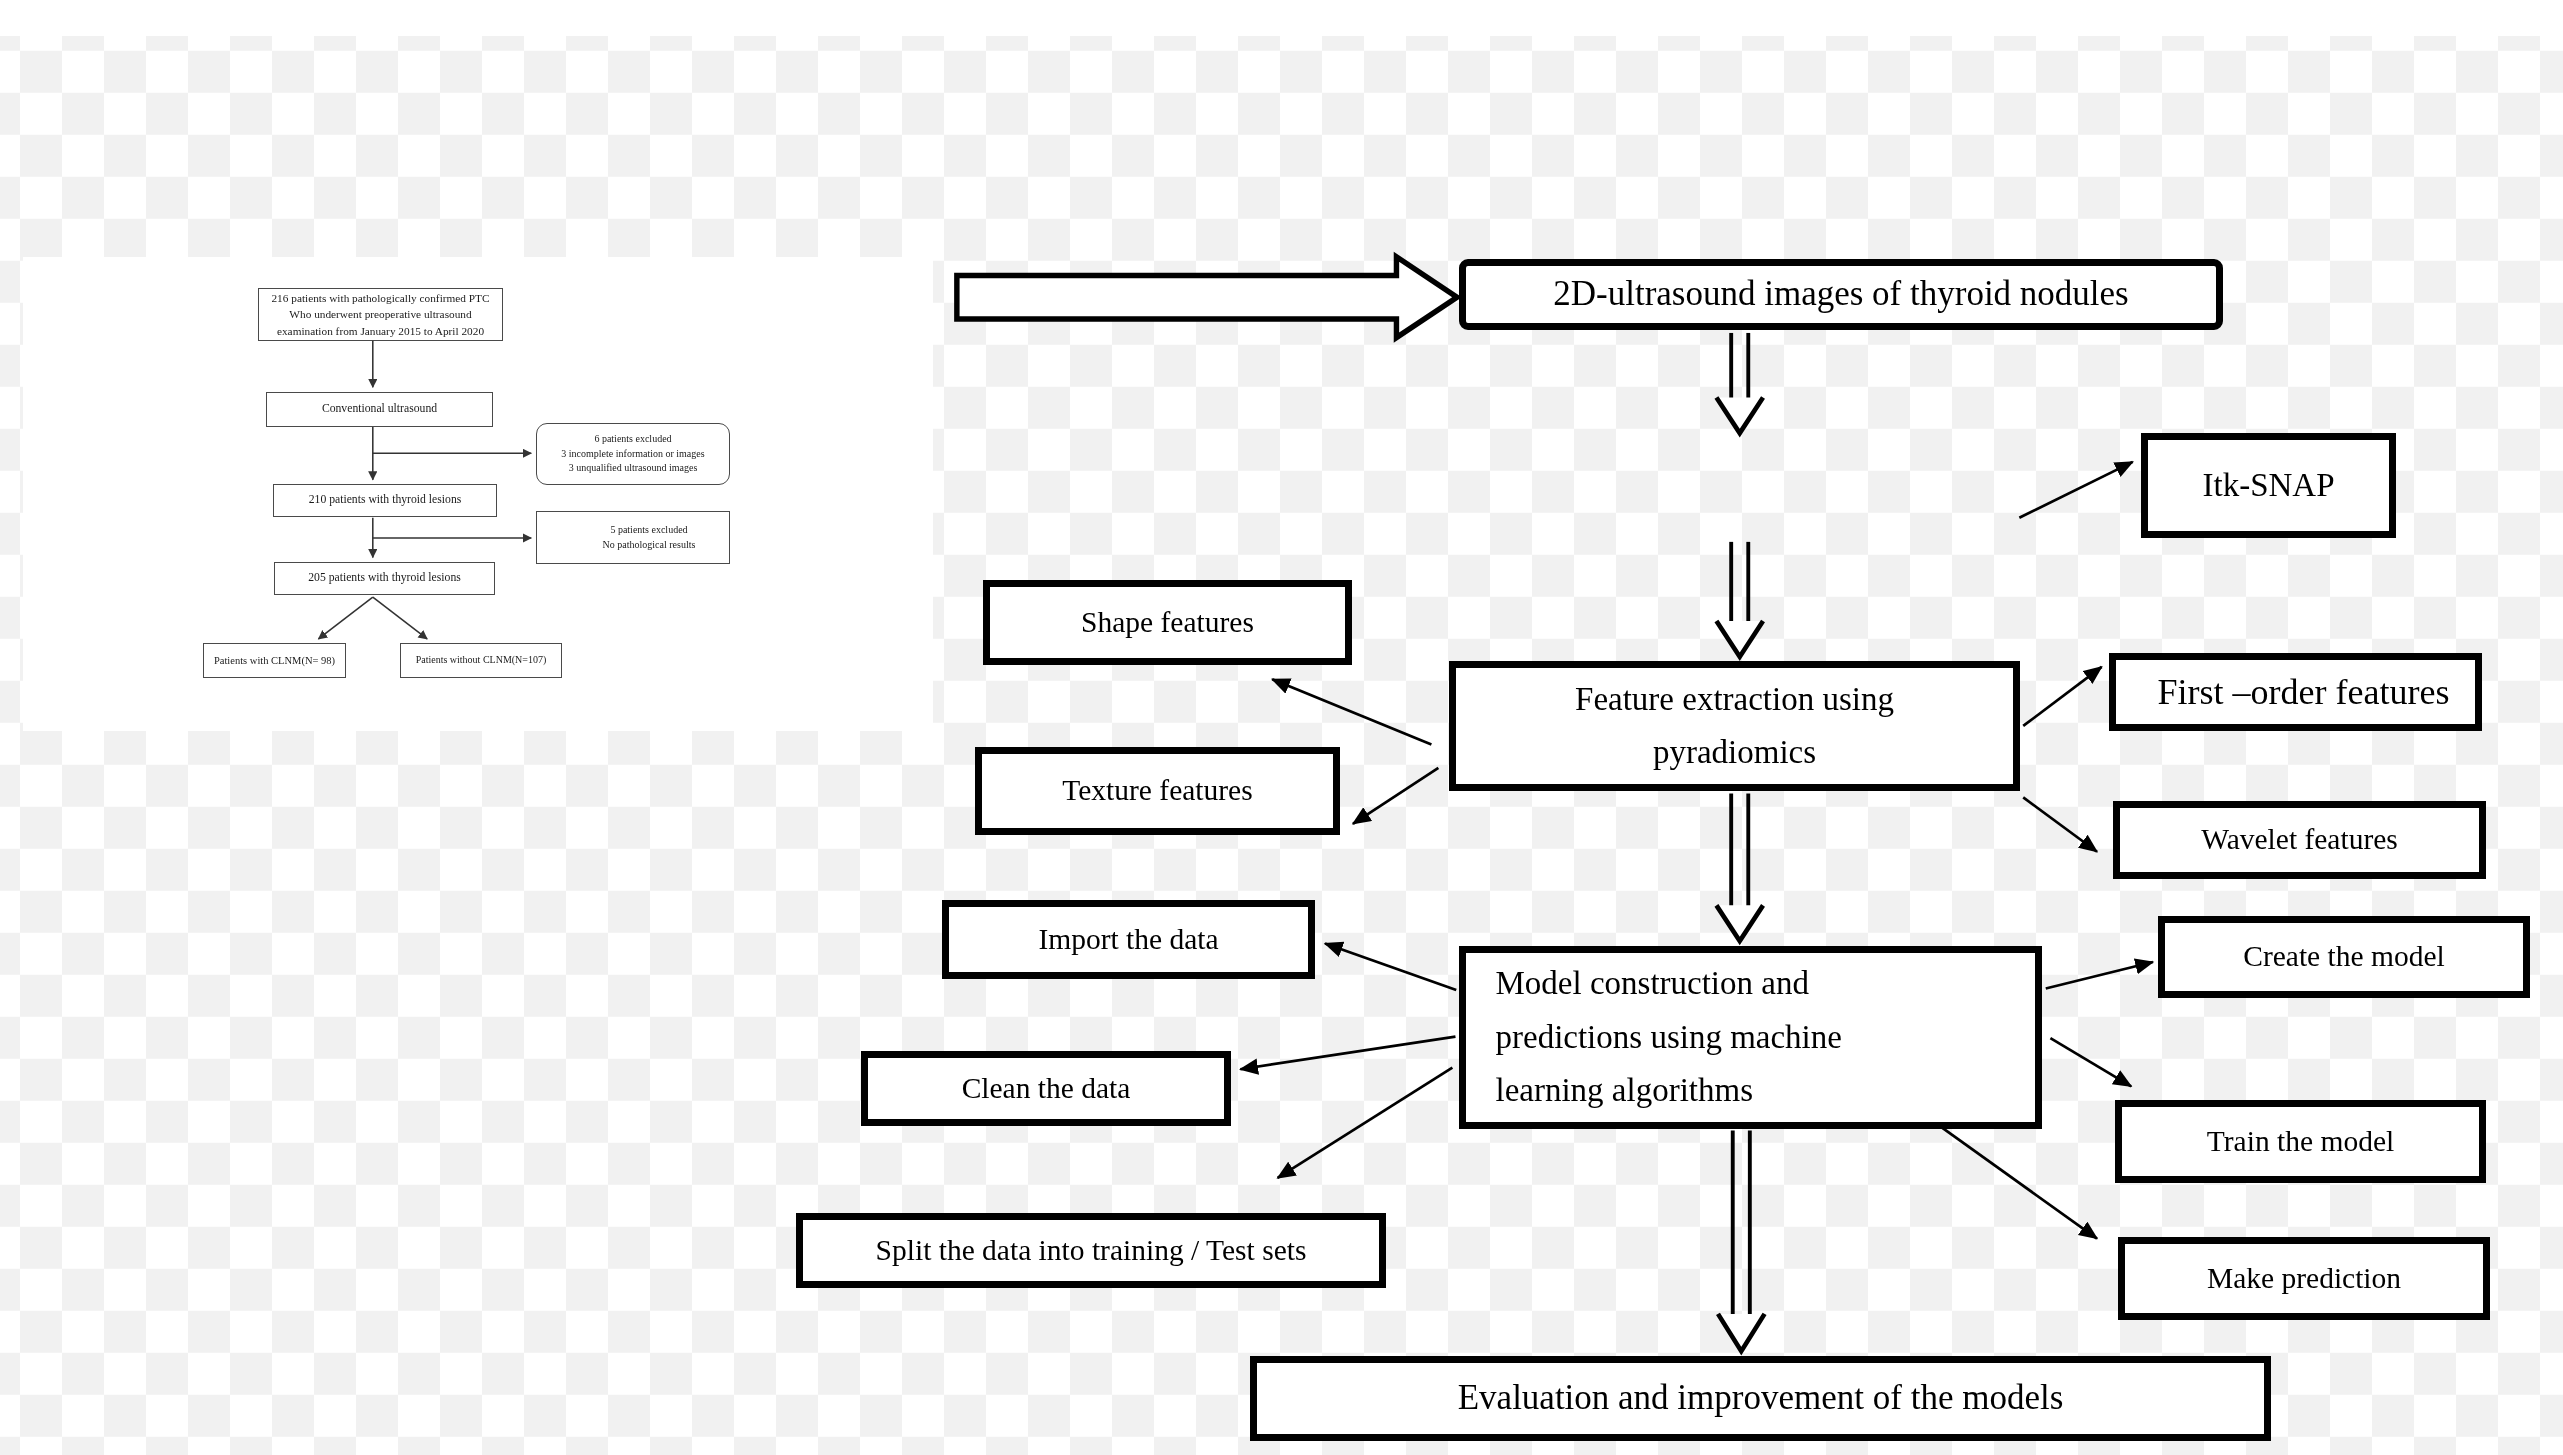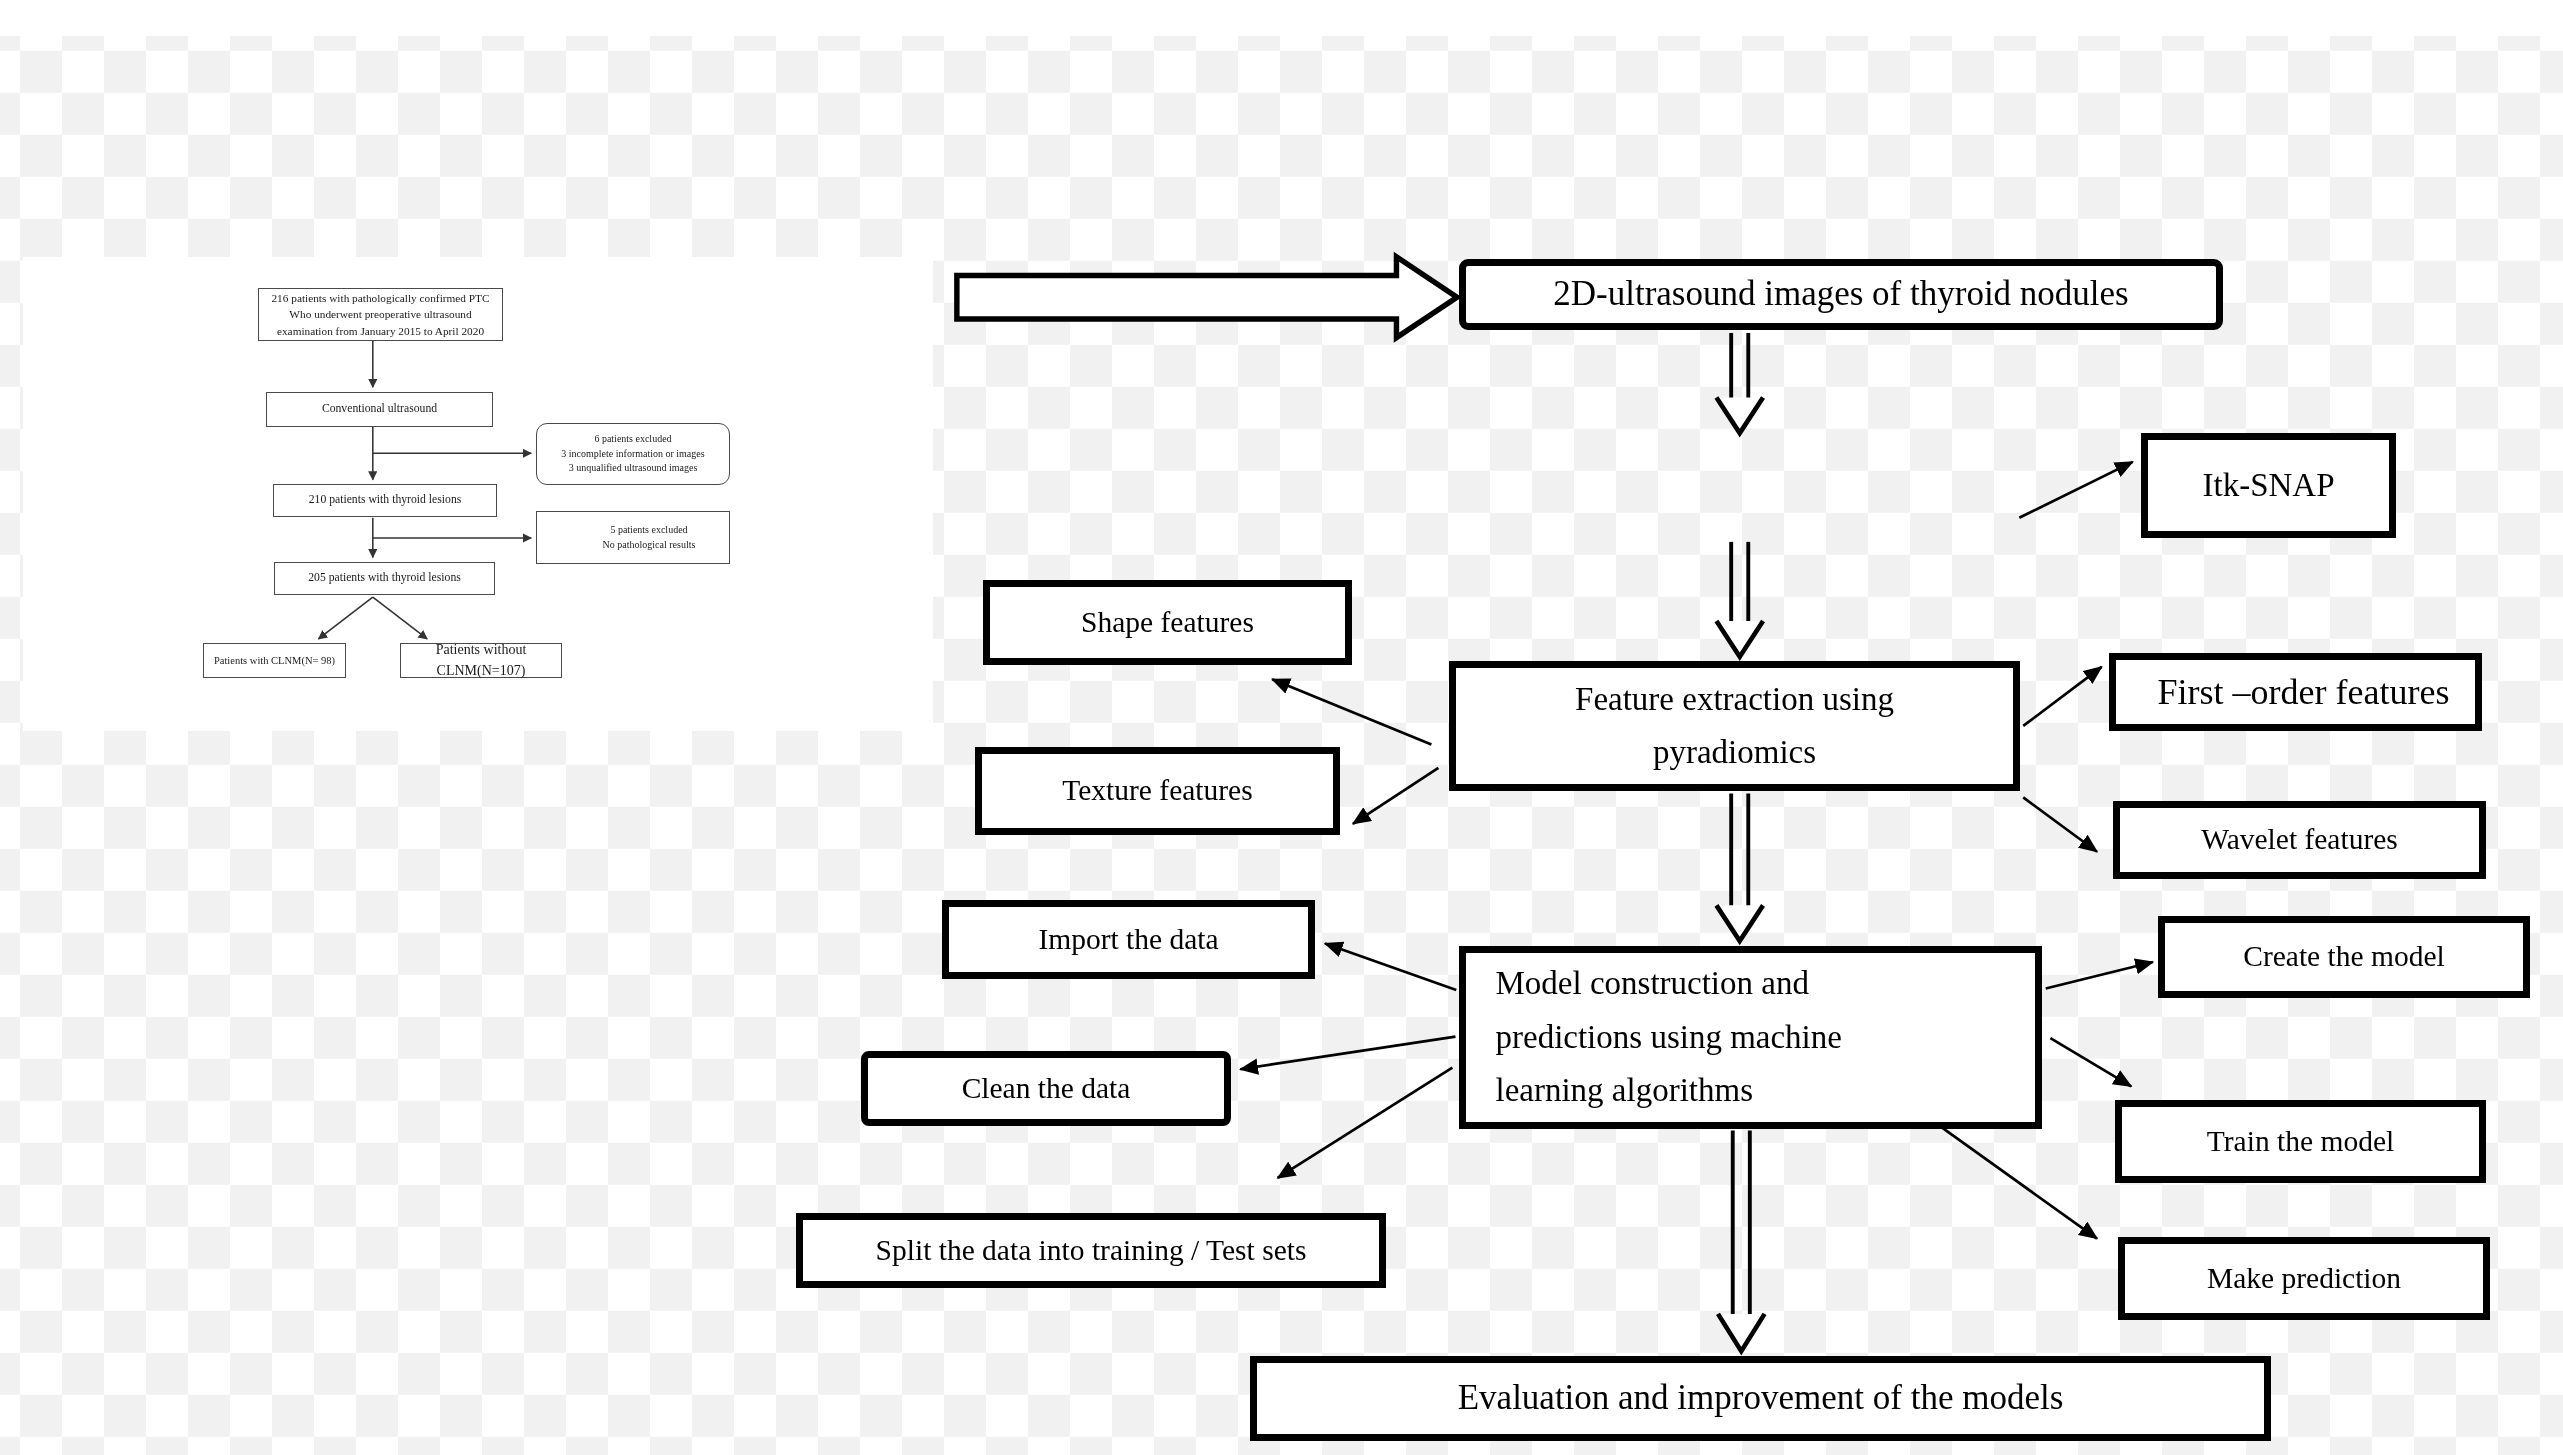--- a/index.html
+++ b/index.html
@@ -77,21 +77,21 @@
 
   <div class="sbox" style="left:273px; top:448px; width:224px; height:33px; font-size:11.7px;">210 patients with thyroid lesions</div>
 
   <div class="sbox" style="left:536px; top:475px; width:194px; height:53px; font-size:10px;padding-left:32px;">5 patients excluded
 No pathological results</div>
 
   <div class="sbox" style="left:274px; top:526px; width:221px; height:33px; font-size:11.7px;">205 patients with thyroid lesions</div>
 
   <div class="sbox" style="left:203px; top:607px; width:143px; height:35px; font-size:10.5px;">Patients with CLNM(N= 98)</div>
 
-  <div class="sbox" style="left:400px; top:607px; width:162px; height:35px; font-size:14px;">Patients without CLNM(N=107)</div>
+  <div class="sbox" style="left:400px; top:607px; width:162px; height:35px; font-size:10px;">Patients without CLNM(N=107)</div>
 
   <div class="mbox" style="left:1459px; top:223px; width:764px; height:71px; font-size:35px;border-radius:9px;">2D-ultrasound images of thyroid nodules</div>
 
 
   <div class="mbox" style="left:2141px; top:397px; width:255px; height:105px; font-size:33px;">Itk-SNAP</div>
 
   <div class="mbox" style="left:1449px; top:625px; width:571px; height:130px; font-size:33px;">Feature extraction using
 pyradiomics</div>
 
   <div class="mbox" style="left:983px; top:544px; width:369px; height:85px; font-size:29.5px;">Shape features</div>
@@ -101,21 +101,21 @@
   <div class="mbox" style="left:2109px; top:617px; width:373px; height:78px; font-size:36px;padding-left:16px;">First –order features</div>
 
   <div class="mbox" style="left:2113px; top:765px; width:373px; height:78px; font-size:29.5px;">Wavelet features</div>
 
   <div class="mbox left-align" style="left:1459px; top:910px; width:583px; height:183px; font-size:33px; padding-left:29.5px;">Model construction and
 predictions using machine
 learning algorithms</div>
 
   <div class="mbox" style="left:942px; top:864px; width:373px; height:79px; font-size:29.5px;">Import the data</div>
 
-  <div class="mbox" style="left:861px; top:1015px; width:370px; height:75px; font-size:29.5px;border-radius:8px;">Clean the data</div>
+  <div class="mbox" style="left:861px; top:1015px; width:370px; height:75px; font-size:29.5px;">Clean the data</div>
 
   <div class="mbox" style="left:796px; top:1177px; width:590px; height:75px; font-size:29.5px;">Split the data into training / Test sets</div>
 
   <div class="mbox" style="left:2158px; top:880px; width:372px; height:82px; font-size:29.5px;">Create the model</div>
 
   <div class="mbox" style="left:2115px; top:1064px; width:371px; height:83px; font-size:29.5px;">Train the model</div>
 
   <div class="mbox" style="left:2118px; top:1201px; width:372px; height:83px; font-size:29.5px;">Make prediction</div>
 
   <div class="mbox" style="left:1250px; top:1320px; width:1021px; height:85px; font-size:35px;">Evaluation and improvement of the models</div>

